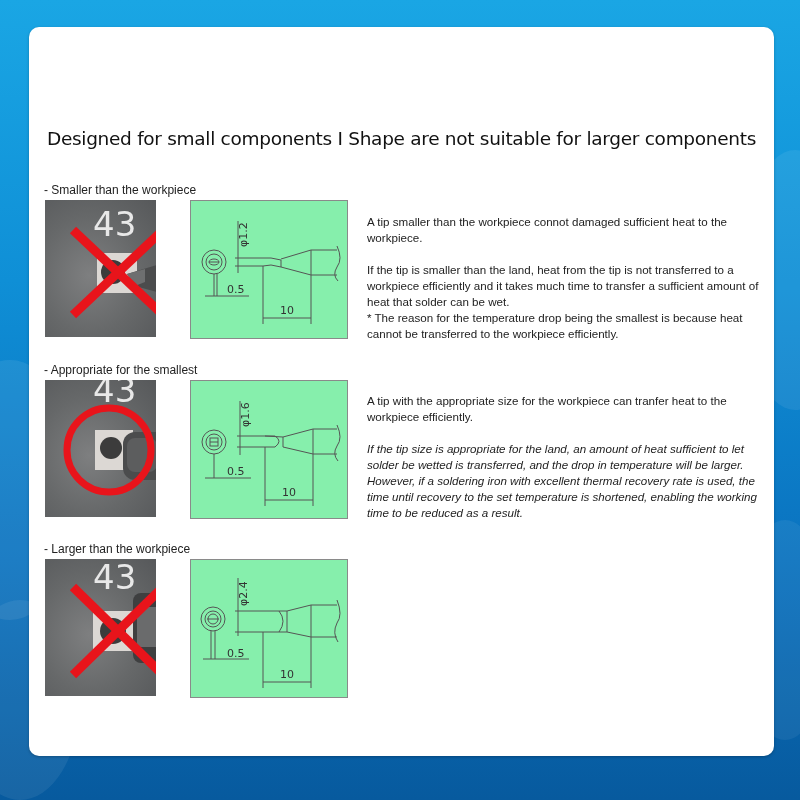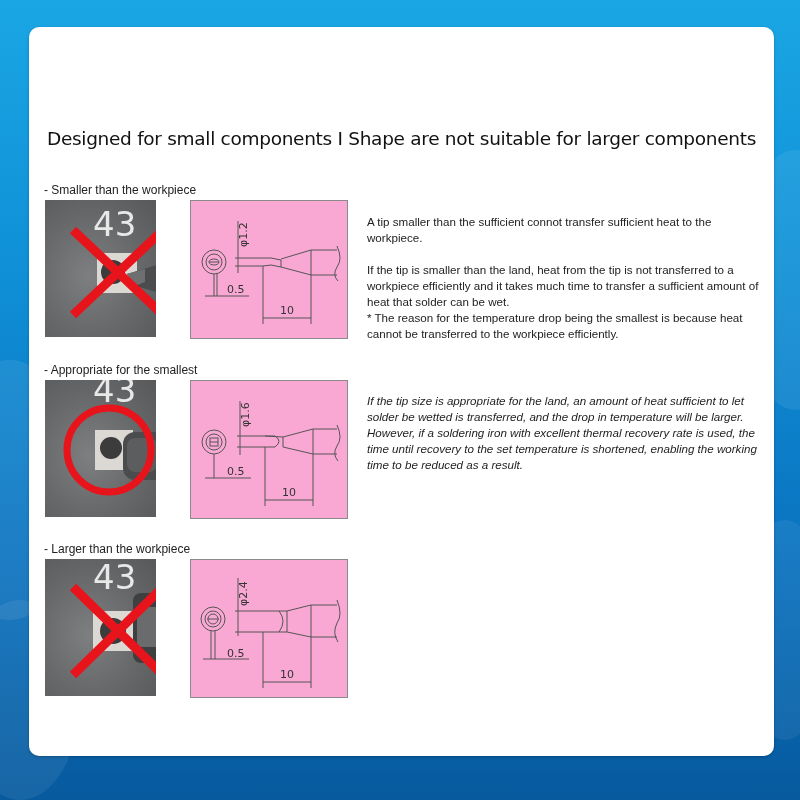--- a/index.html
+++ b/index.html
@@ -60,21 +60,21 @@
       position: absolute; left: 1px; top: 17px;
       width: 111px; height: 137px;
       background: radial-gradient(ellipse at 40% 55%, #7e7f80 0%, #666869 55%, #56585a 100%);
       overflow: hidden;
     }
     .photo svg { display: block; }
     .diagram {
       position: absolute; left: 146px; top: 17px;
       width: 158px; height: 139px;
       border: 1px solid #8a8a8a;
-      background: #f9a8d4;
+      background: #86efac;
     }
     .desc {
       position: absolute; left: 323px;
       width: 400px;
       font-size: 11.6px;
       line-height: 16px;
       color: #222;
     }
     .desc p { margin-bottom: 16px; }
     .desc p:last-child { margin-bottom: 0; }
@@ -128,21 +128,21 @@
           <line x1="72" y1="65" x2="72" y2="123"></line>
           <line x1="120" y1="74" x2="120" y2="123"></line>
           <line x1="72" y1="117" x2="120" y2="117"></line>
         </g>
         <text x="56" y="46" font-family="DejaVu Sans, sans-serif" font-size="11" fill="#333" transform="rotate(-90 56 46)">φ1.2</text>
         <text x="36" y="92" font-family="DejaVu Sans, sans-serif" font-size="11" fill="#333">0.5</text>
         <text x="89" y="113" font-family="DejaVu Sans, sans-serif" font-size="11" fill="#333">10</text>
       </svg>
     </div>
     <div class="desc" style="top:31px;">
-      <p>A tip smaller than the sufficient connot transfer sufficient heat to the workpiece.</p>
+      <p>A tip smaller than the workpiece connot damaged sufficient heat to the workpiece.</p>
       <p style="white-space:pre-line;">If the tip is smaller than the land, heat from the tip is not transferred to a workpiece efficiently and it takes much time to transfer a sufficient amount of heat that solder can be wet.
 * The reason for the temperature drop being the smallest is because heat cannot be transferred to the workpiece efficiently.</p>
     </div>
   </div>
 
   <div class="section" style="top:336px; height:160px;">
     <div class="section-label">- Appropriate for the smallest</div>
     <div class="photo">
       <svg width="141" height="137" viewBox="0 0 141 137">
         <text x="48" y="22" font-family="DejaVu Sans, sans-serif" font-size="34" fill="#e8e8e8">43</text>
@@ -174,20 +174,21 @@
           <line x1="74" y1="66" x2="74" y2="125"></line>
           <line x1="122" y1="73" x2="122" y2="125"></line>
           <line x1="74" y1="119" x2="122" y2="119"></line>
         </g>
         <text x="58" y="46" font-family="DejaVu Sans, sans-serif" font-size="11" fill="#333" transform="rotate(-90 58 46)">φ1.6</text>
         <text x="36" y="94" font-family="DejaVu Sans, sans-serif" font-size="11" fill="#333">0.5</text>
         <text x="91" y="115" font-family="DejaVu Sans, sans-serif" font-size="11" fill="#333">10</text>
       </svg>
     </div>
     <div class="desc" style="top:30px;">
+      <p>A tip with the appropriate size for the workpiece can tranfer heat to the workpiece efficiently.</p>
       <p style="white-space:pre-line;font-style:italic;">If the tip size is appropriate for the land, an amount of heat sufficient to let solder be wetted is transferred, and the drop in temperature will be larger.
 However, if a soldering iron with excellent thermal recovery rate is used, the time until recovery to the set temperature is shortened, enabling the working time to be reduced as a result.</p>
     </div>
   </div>
 
   <div class="section" style="top:515px; height:160px;">
     <div class="section-label">- Larger than the workpiece</div>
     <div class="photo">
       <svg width="141" height="137" viewBox="0 0 141 137">
         <text x="48" y="30" font-family="DejaVu Sans, sans-serif" font-size="34" fill="#e8e8e8">43</text>

